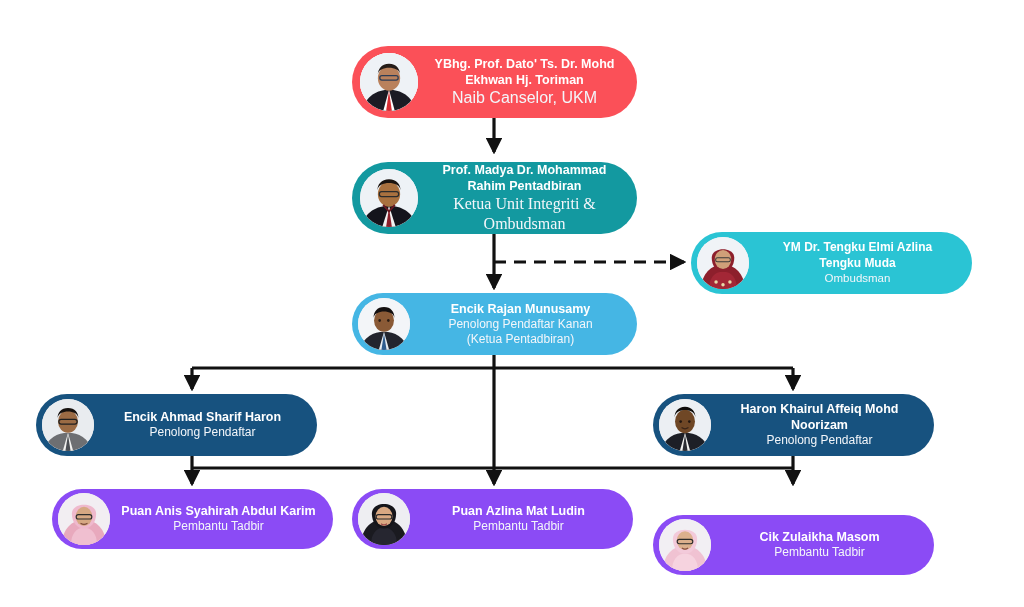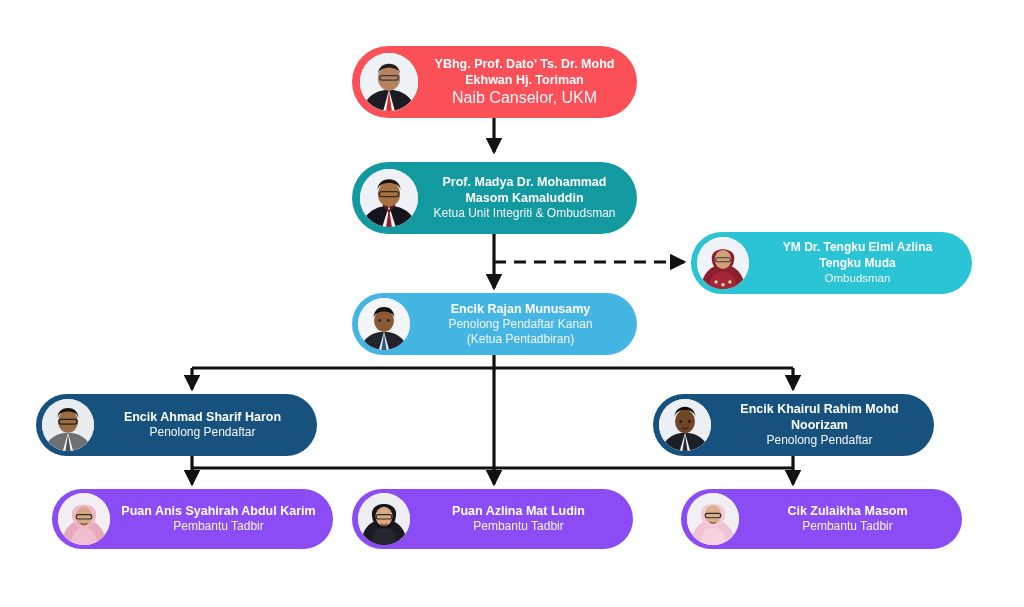--- a/index.html
+++ b/index.html
@@ -82,21 +82,21 @@
   #node-naib-canselor .node-role { font-size: 16px; }
 
   
   #node-ketua-unit-integriti {
     left: 352px; top: 162px; width: 285px; height: 72px;
     background: #1399a0;
     padding-left: 8px;
   }
   #node-ketua-unit-integriti .node-avatar { width: 58px; height: 58px; }
   #node-ketua-unit-integriti .node-name { font-size: 12.5px; }
-  #node-ketua-unit-integriti .node-role { font-size: 12px; }
+  #node-ketua-unit-integriti .node-role { font-size: 16px; font-family: Liberation Serif, serif; }
 
   
   #node-ombudsman {
     left: 691px; top: 232px; width: 281px; height: 62px;
     background: #2ac4d4;
     padding-left: 6px;
   }
   #node-ombudsman .node-avatar { width: 52px; height: 52px; }
   #node-ombudsman .node-name { font-size: 12px; }
   #node-ombudsman .node-role { font-size: 11.5px; }
@@ -128,21 +128,21 @@
   .node-purple {
     top: 489px; height: 60px;
     background: #8b4bf5;
     padding-left: 6px;
   }
   .node-purple .node-avatar { width: 52px; height: 52px; }
   .node-purple .node-name { font-size: 12.5px; }
   .node-purple .node-role { font-size: 12px; text-align: center; }
   #node-pembantu-tadbir-1 { left: 52px; width: 281px; }
   #node-pembantu-tadbir-2 { left: 352px; width: 281px; }
-  #node-pembantu-tadbir-3 { left: 681px; width: 281px; }
+  #node-pembantu-tadbir-3 { left: 653px; width: 281px; margin-top: 26px; }
 </style>
 </head>
 <body>
 
 <div id="chart-root">
 
   <svg id="connector-layer" viewBox="0 0 1024 607" xmlns="http://www.w3.org/2000/svg">
     <defs>
       <marker id="arrow-solid" viewBox="0 0 10 10" refX="8.5" refY="5" markerWidth="5.2" markerHeight="5.2" orient="auto-start-reverse">
         <path d="M 0 0 L 10 5 L 0 10 z" fill="#111111"></path>
@@ -204,21 +204,21 @@
         <path d="M30 38 L23 60 L37 60 Z" fill="#f2f2f2"></path>
         <path d="M30 40 L27 60 L33 60 Z" fill="#8c1f2a"></path>
         <ellipse cx="30" cy="26" rx="11.5" ry="13" fill="#a9713f"></ellipse>
         <path d="M18 22 C19 12 41 12 42 22 C42 16 38 10.5 30 10.5 C22 10.5 18 16 18 22 Z" fill="#1b1410"></path>
         <rect x="20" y="23.5" width="20" height="5" rx="2.4" fill="none" stroke="#2c2c2c" stroke-width="1.3"></rect>
         <path d="M24 37 L30 44 L36 37" fill="none" stroke="#6b1a22" stroke-width="2"></path>
       </svg>
     </div>
     <div class="node-text">
       <span class="node-name">Prof. Madya Dr. Mohammad</span>
-      <span class="node-name">Masom Kamaluddin</span>
+      <span class="node-name">Rahim Pentadbiran</span>
       <span class="node-role">Ketua Unit Integriti &amp; Ombudsman</span>
     </div>
   </div>
 
   <div class="node" id="node-ketua-pentadbiran">
     <div class="node-avatar">
       <svg viewBox="0 0 60 60" xmlns="http://www.w3.org/2000/svg">
         <rect width="60" height="60" fill="#f3f5f8"></rect>
         <path d="M2 60 C6 45 18 39 30 39 C42 39 54 45 58 60 Z" fill="#23252e"></path>
         <path d="M30 39 L24 60 L36 60 Z" fill="#e9edf2"></path>
@@ -283,21 +283,21 @@
         <path d="M30 39 L24 60 L36 60 Z" fill="#f4f4f2"></path>
         <path d="M30 41 L27 60 L33 60 Z" fill="#2b2d33"></path>
         <ellipse cx="30" cy="26" rx="11.5" ry="13.5" fill="#6f4726"></ellipse>
         <path d="M18 21 C19 10 41 10 42 21 C42 15 38 9 30 9 C22 9 18 15 18 21 Z" fill="#0f0c0a"></path>
         <ellipse cx="25" cy="26" rx="1.5" ry="1.6" fill="#241710"></ellipse>
         <ellipse cx="35" cy="26" rx="1.5" ry="1.6" fill="#241710"></ellipse>
         <path d="M26 33 Q30 36 34 33" fill="none" stroke="#3a2418" stroke-width="1.4"></path>
       </svg>
     </div>
     <div class="node-text">
-      <span class="node-name">Encik Khairul Rahim Mohd Noorizam</span>
+      <span class="node-name">Haron Khairul Affeiq Mohd Noorizam</span>
       <span class="node-role">Penolong Pendaftar</span>
     </div>
   </div>
 
   <div class="node node-purple" id="node-pembantu-tadbir-1">
     <div class="node-avatar">
       <svg viewBox="0 0 60 60" xmlns="http://www.w3.org/2000/svg">
         <rect width="60" height="60" fill="#f2eef2"></rect>
         <path d="M4 60 C5 42 16 31 30 31 C44 31 55 42 56 60 Z" fill="#e8a9bd"></path>
         <path d="M15 60 C15 47 21 40 30 40 C39 40 45 47 45 60 Z" fill="#f0bfd0"></path>

